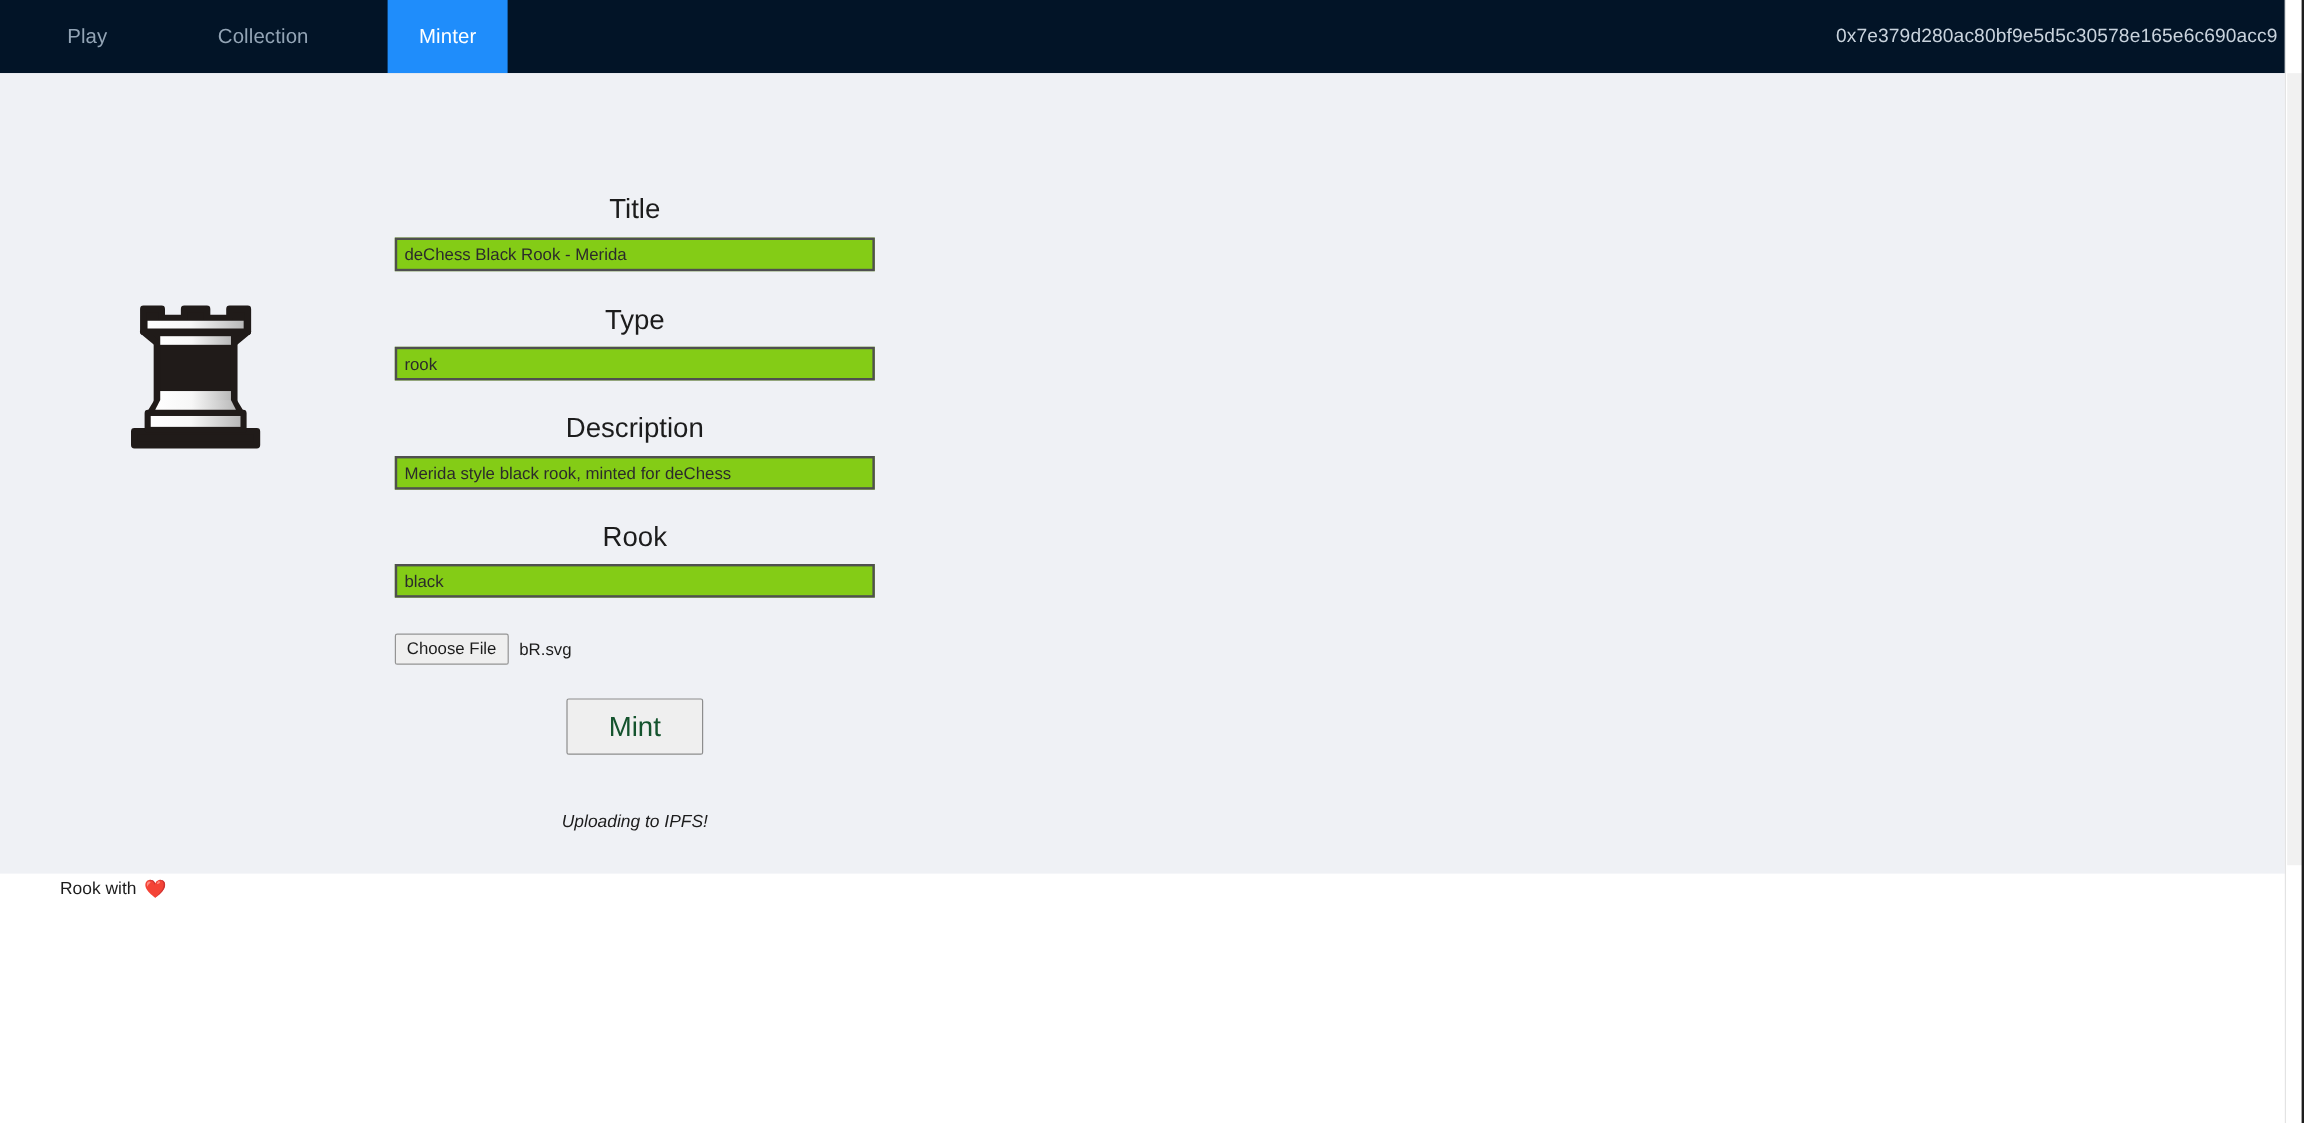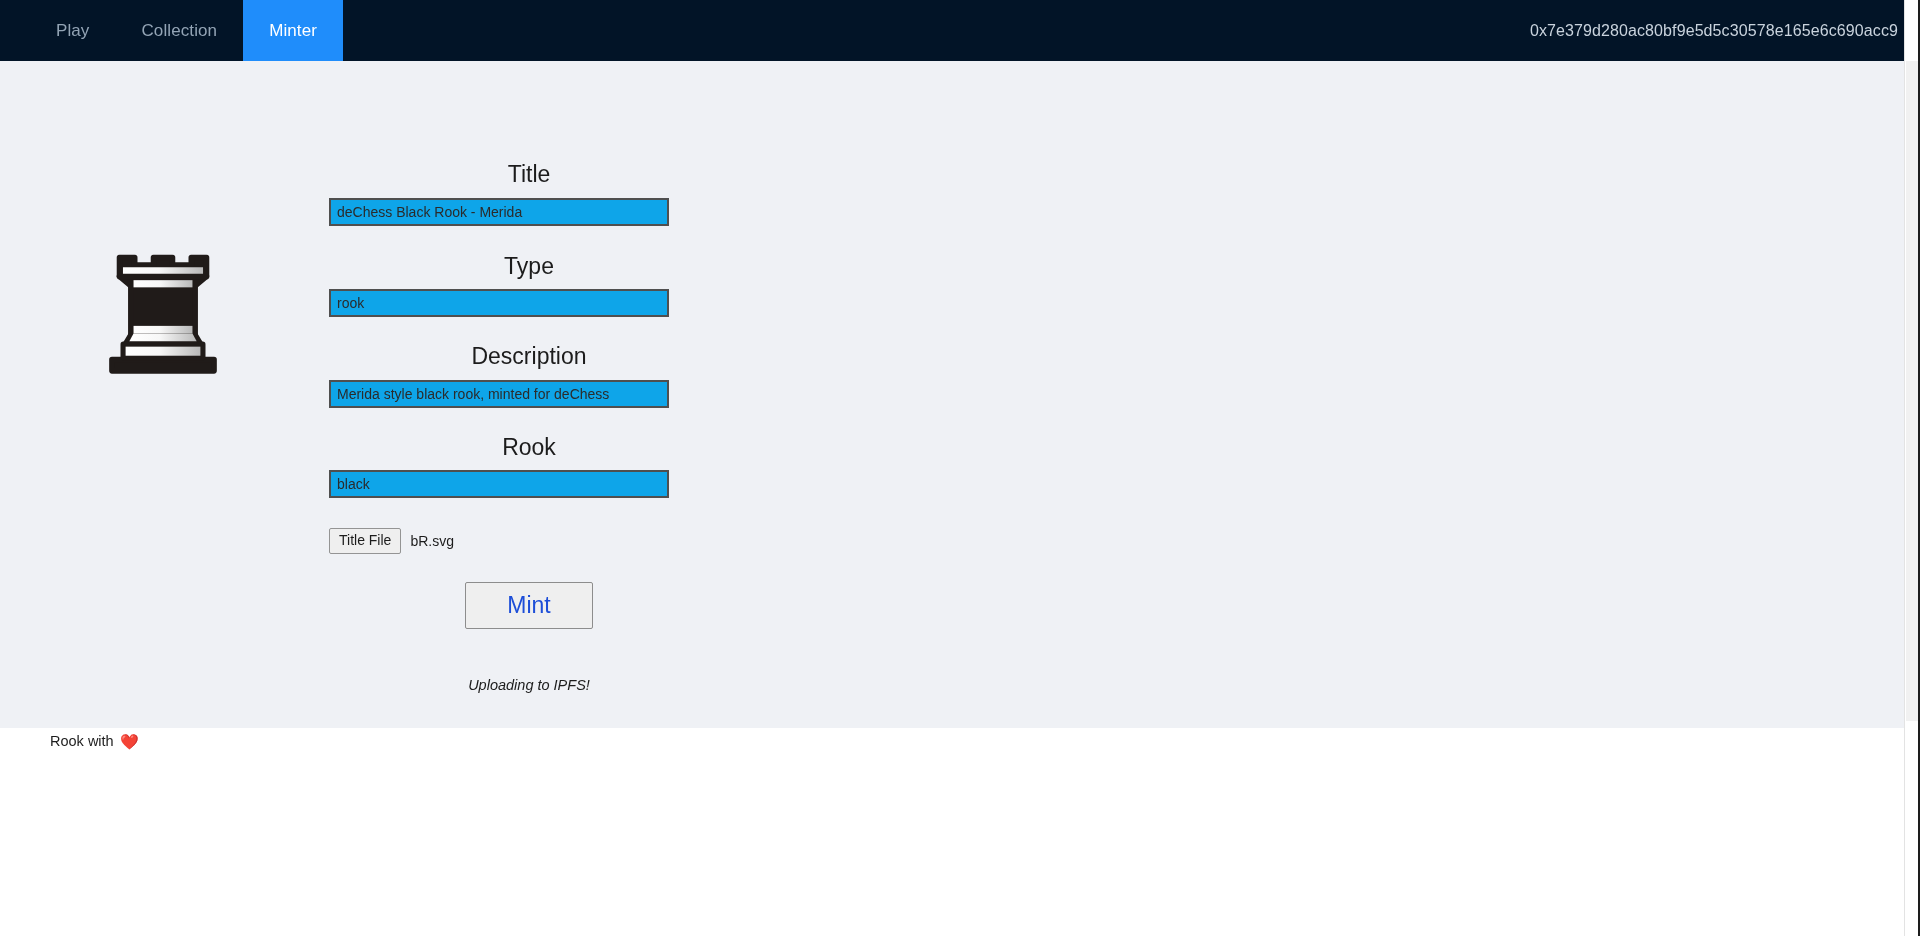--- a/index.html
+++ b/index.html
@@ -21,20 +21,21 @@
     height: 61px;
     background: #021427;
     display: flex;
     align-items: stretch;
     position: relative;
   }
   .nav-left {
     display: flex;
     align-items: stretch;
     margin-left: 30px;
+    gap: 40px;
   }
   .nav-item {
     display: flex;
     align-items: center;
     justify-content: center;
     padding: 0 26px;
     color: #93a4b5;
     font-size: 17px;
     letter-spacing: .1px;
     cursor: pointer;
@@ -90,27 +91,27 @@
     text-align: center;
     font-size: 23px;
     color: #1c1c1c;
     font-weight: 400;
     margin: 0 0 9px 0;
     line-height: 1.2;
   }
   .field-input {
     display: block;
     box-sizing: border-box;
-    width: 340px;
+    width: 400px;
     height: 28px;
     padding: 2px 6px;
     font-size: 14px;
     font-family: "Liberation Sans", sans-serif;
     color: #2b2b2b;
-    background: #0ea5e9;
+    background: #84cc16;
     border: 2px solid #4f4f4f;
     border-radius: 0;
     outline: none;
   }
   .field-block { margin-bottom: 26px; }
   .field-block:nth-child(1) { margin-bottom: 27px; }
 
   
   .file-row {
     display: flex;
@@ -137,25 +138,25 @@
 
   
   .mint-wrap {
     display: flex;
     justify-content: center;
     margin-top: 28px;
   }
   .mint-btn {
     font-family: "Liberation Sans", sans-serif;
     font-size: 23px;
-    color: #1d4ed8;
+    color: #14532d;
     background: #efefef;
     border: 1px solid #8d8d8d;
     border-radius: 2px;
-    width: 128px;
+    width: 114px;
     height: 47px;
     cursor: pointer;
     line-height: 1;
   }
   .status-msg {
     text-align: center;
     font-size: 14.5px;
     color: #1c1c1c;
     margin-top: 48px;
     font-style: italic;
@@ -274,21 +275,21 @@
         <div class="field-label">Description</div>
         <input class="field-input" type="text" value="Merida style black rook, minted for deChess" style="">
       </div>
 
       <div class="field-block">
         <div class="field-label">Rook</div>
         <input class="field-input" type="text" value="black" style="">
       </div>
 
       <div class="file-row">
-        <button class="choose-file-btn">Title File</button>
+        <button class="choose-file-btn">Choose File</button>
         <span class="file-name">bR.svg</span>
       </div>
 
       <div class="mint-wrap">
         <button class="mint-btn">Mint</button>
       </div>
 
       <div class="status-msg">Uploading to IPFS!</div>
     </div>
 

